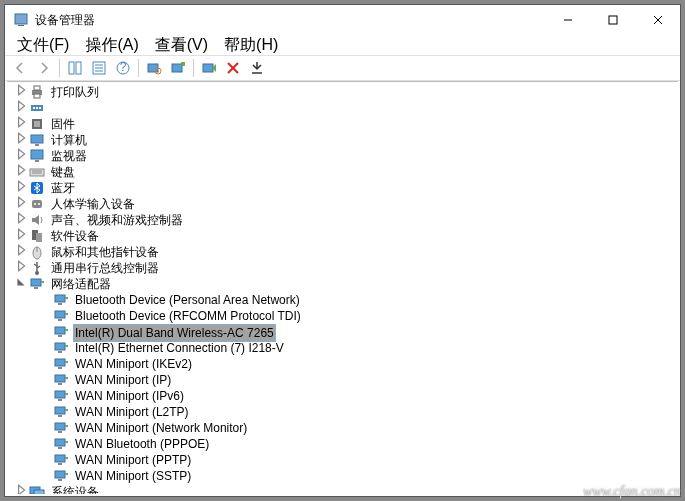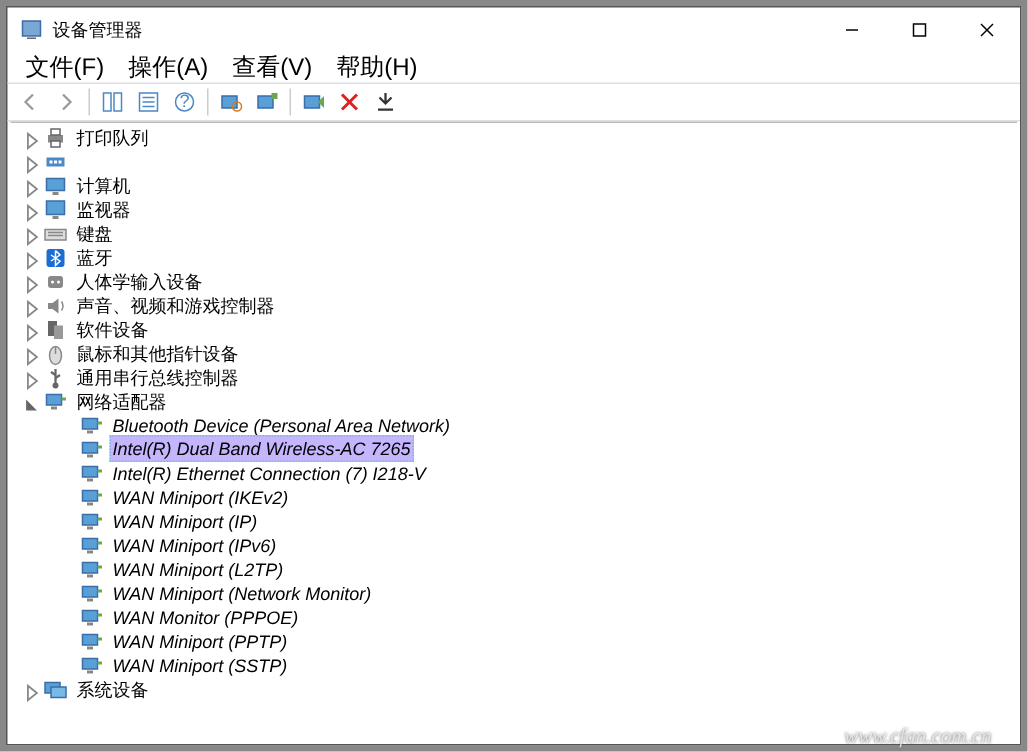--- a/index.html
+++ b/index.html
@@ -10,29 +10,29 @@
     .titlebar-title { flex: 1; font-size: 12px; }
     .win-btn { width: 45px; height: 30px; display: flex; align-items: center; justify-content: center; }
     .win-btn svg { width: 10px; height: 10px; }
     .menubar { height: 20px; display: flex; align-items: center; padding: 0 4px; }
     .menubar span { padding: 2px 8px; font-size: 16px; }
     .toolbar { height: 26px; display: flex; align-items: center; padding: 0 4px; border-top: 1px solid #e0e0e0; border-bottom: 1px solid #e0e0e0; gap: 2px; }
     .tbtn { width: 22px; height: 22px; display: flex; align-items: center; justify-content: center; }
     .tbtn svg { width: 16px; height: 16px; }
     .tsep { width: 1px; height: 18px; background: #ccc; margin: 0 2px; }
     .tree { flex: 1; overflow: auto; padding: 2px 0; border-top: 1px solid #bbb; margin: 0 2px 2px 2px; }
-    .node { display: flex; align-items: flex-end; height: 16px; white-space: nowrap; }
+    .node { display: flex; align-items: flex-start; height: 16px; white-space: nowrap; }
     .node.d0 { padding-left: 8px; }
-    .node.d1 { padding-left: 32px; font-style: italic; }
+    .node.d1 { padding-left: 32px; }
     .expander { width: 12px; height: 12px; display: flex; align-items: center; justify-content: center; margin-right: 2px; }
     .expander-spacer { width: 14px; }
     .nicon { width: 16px; height: 16px; margin-right: 4px; flex-shrink: 0; }
     .label { font-size: 12px; line-height: 16px; padding: 0 2px; }
-    .label.selected { background: #c4b5fd; border: 1px dotted #7ab6e8; padding: 0 1px; }
-    .watermark { position: absolute; right: 24px; bottom: 1px; color: rgba(255,255,255,.65); font-style: italic; font-family: Georgia, serif; font-size: 14px; text-shadow: 0 0 2px #555; }
+    .label.selected { background: #a3a3a3; border: 1px dotted #7ab6e8; padding: 0 1px; }
+    .watermark { position: absolute; right: 4px; bottom: 1px; color: rgba(255,255,255,.65); font-style: italic; font-family: Georgia, serif; font-size: 14px; text-shadow: 0 0 2px #555; }
   </style>
 </head>
 <body>
 
 <div class="window">
   <div class="titlebar">
     <span class="titlebar-icon">
       <svg viewBox="0 0 16 16">
           <rect x="2" y="2" width="12" height="10" fill="#7aa7d4" stroke="#3a6ea5"></rect>
           <rect x="5" y="13" width="6" height="1" fill="#666"></rect>
@@ -157,20 +157,32 @@
             <rect x="10" y="7" width="2" height="2" fill="#fff"></rect>
           </svg></span>
       </div>
       <div class="node d0">
         <span class="expander">
           <svg viewBox="0 0 10 10">
             <path d="M3 1 L8 5 L3 9 Z" fill="none" stroke="#888"></path>
           </svg>
         </span>
         <span class="nicon"><svg viewBox="0 0 16 16">
+            <rect x="3" y="3" width="10" height="10" fill="#6a6a6a"></rect>
+            <rect x="5" y="5" width="6" height="6" fill="#aaa"></rect>
+          </svg></span>
+        <span class="label">固件</span>
+      </div>
+      <div class="node d0">
+        <span class="expander">
+          <svg viewBox="0 0 10 10">
+            <path d="M3 1 L8 5 L3 9 Z" fill="none" stroke="#888"></path>
+          </svg>
+        </span>
+        <span class="nicon"><svg viewBox="0 0 16 16">
             <rect x="2" y="3" width="12" height="8" fill="#5aa0d8" stroke="#3a6ea5"></rect>
             <rect x="6" y="12" width="4" height="2" fill="#888"></rect>
           </svg></span>
         <span class="label">计算机</span>
       </div>
       <div class="node d0">
         <span class="expander">
           <svg viewBox="0 0 10 10">
             <path d="M3 1 L8 5 L3 9 Z" fill="none" stroke="#888"></path>
           </svg>
@@ -290,20 +302,29 @@
           </svg></span>
         <span class="label">Bluetooth Device (Personal Area Network)</span>
       </div>
       <div class="node d1">
         <span class="expander-spacer"></span>
         <span class="nicon"><svg viewBox="0 0 16 16">
             <rect x="2" y="3" width="10" height="7" fill="#5aa0d8" stroke="#3a6ea5"></rect>
             <rect x="5" y="11" width="4" height="2" fill="#888"></rect>
             <line x1="12" y1="6" x2="15" y2="6" stroke="#6aa84f" stroke-width="2"></line>
           </svg></span>
+        <span class="label">Bluetooth Device (RFCOMM Protocol TDI)</span>
+      </div>
+      <div class="node d1">
+        <span class="expander-spacer"></span>
+        <span class="nicon"><svg viewBox="0 0 16 16">
+            <rect x="2" y="3" width="10" height="7" fill="#5aa0d8" stroke="#3a6ea5"></rect>
+            <rect x="5" y="11" width="4" height="2" fill="#888"></rect>
+            <line x1="12" y1="6" x2="15" y2="6" stroke="#6aa84f" stroke-width="2"></line>
+          </svg></span>
         <span class="label selected">Intel(R) Dual Band Wireless-AC 7265</span>
       </div>
       <div class="node d1">
         <span class="expander-spacer"></span>
         <span class="nicon"><svg viewBox="0 0 16 16">
             <rect x="2" y="3" width="10" height="7" fill="#5aa0d8" stroke="#3a6ea5"></rect>
             <rect x="5" y="11" width="4" height="2" fill="#888"></rect>
             <line x1="12" y1="6" x2="15" y2="6" stroke="#6aa84f" stroke-width="2"></line>
           </svg></span>
         <span class="label">Intel(R) Ethernet Connection (7) I218-V</span>
@@ -353,21 +374,21 @@
           </svg></span>
         <span class="label">WAN Miniport (Network Monitor)</span>
       </div>
       <div class="node d1">
         <span class="expander-spacer"></span>
         <span class="nicon"><svg viewBox="0 0 16 16">
             <rect x="2" y="3" width="10" height="7" fill="#5aa0d8" stroke="#3a6ea5"></rect>
             <rect x="5" y="11" width="4" height="2" fill="#888"></rect>
             <line x1="12" y1="6" x2="15" y2="6" stroke="#6aa84f" stroke-width="2"></line>
           </svg></span>
-        <span class="label">WAN Monitor (PPPOE)</span>
+        <span class="label">WAN Bluetooth (PPPOE)</span>
       </div>
       <div class="node d1">
         <span class="expander-spacer"></span>
         <span class="nicon"><svg viewBox="0 0 16 16">
             <rect x="2" y="3" width="10" height="7" fill="#5aa0d8" stroke="#3a6ea5"></rect>
             <rect x="5" y="11" width="4" height="2" fill="#888"></rect>
             <line x1="12" y1="6" x2="15" y2="6" stroke="#6aa84f" stroke-width="2"></line>
           </svg></span>
         <span class="label">WAN Miniport (PPTP)</span>
       </div>

